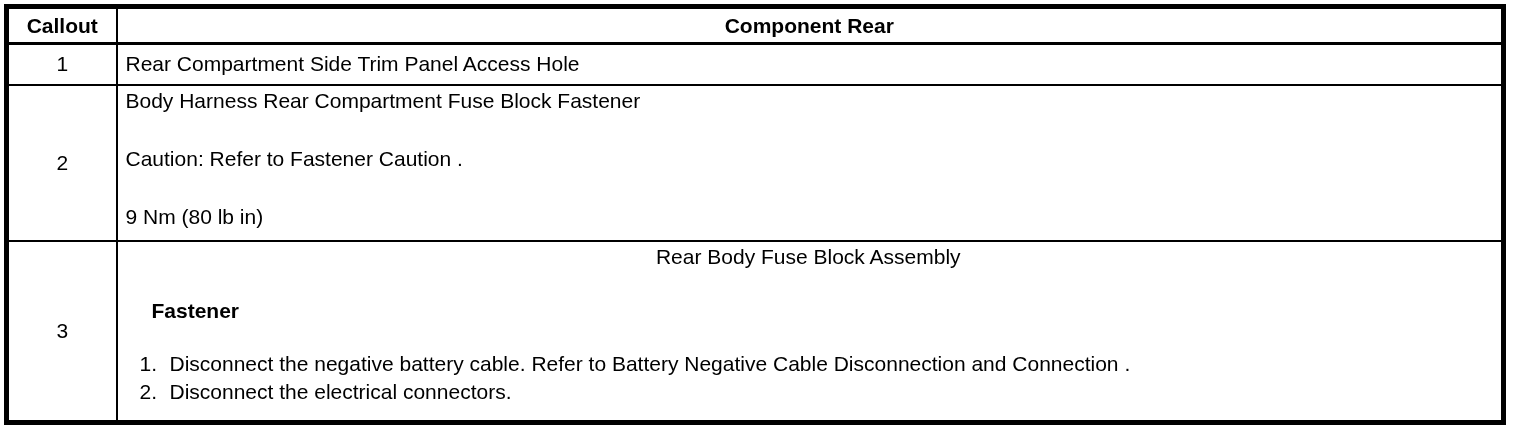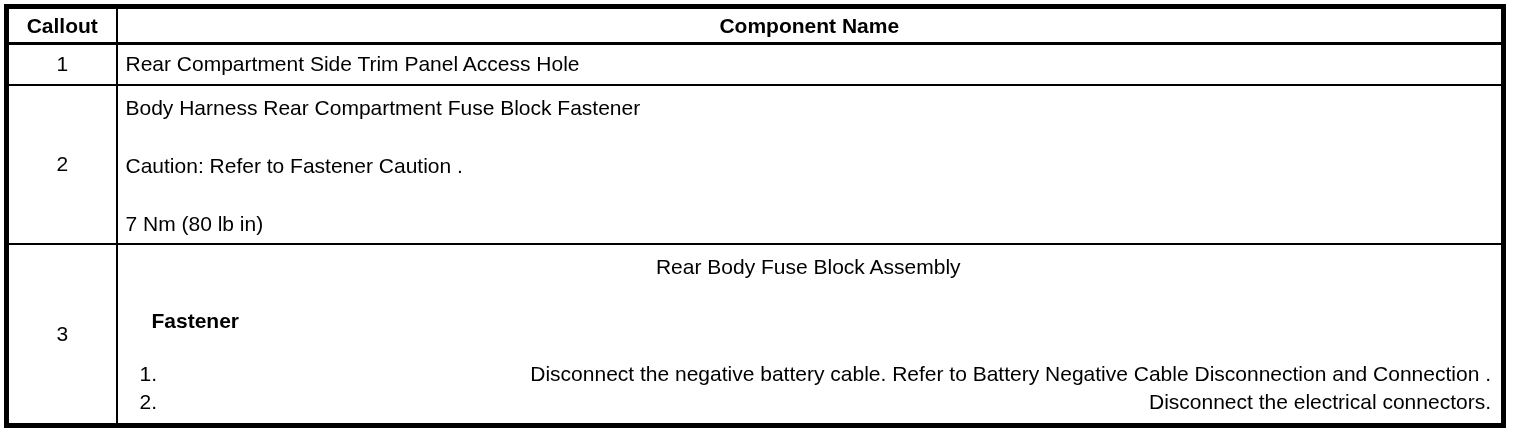--- a/index.html
+++ b/index.html
@@ -55,68 +55,68 @@
     text-align: center;
     vertical-align: middle;
   }
   td.component-cell {
     vertical-align: middle;
     padding: 6px 10px 6px 8px;
     margin-left: 7px;
   }
   td.component-cell.top {
     vertical-align: top;
-    padding-top: 9px;
+    padding-top: 2px;
   }
   .para { margin: 0 0 32px 0; }
   .para:last-child { margin-bottom: 0; }
   .bold { font-weight: normal; }
   .procedure-heading {
     font-weight: bold;
     margin: 0 0 26px 26px;
   }
   .title-line { margin: 0 0 28px 0; text-align: center; }
   .steps { margin: 0; }
   .step {
     display: flex;
     line-height: 28px;
   }
   .step-num {
     flex: 0 0 30px;
     margin-left: 14px;
     text-align: left;
   }
-  .step-text { flex: 1; text-align: right; }
+  .step-text { flex: 1; }
 </style>
 </head>
 <body>
 
 <div class="canvas">
   <table class="doc-table">
     <colgroup>
       <col style="width:110px">
       <col>
     </colgroup>
     <tbody>
         <tr class="hdr-row">
       <th>Callout</th>
-      <th>Component Name</th>
+      <th>Component Rear</th>
     </tr>
 
     <tr class="row-1">
       <td class="callout-cell">1</td>
       <td class="component-cell">Rear Compartment Side Trim Panel Access Hole</td>
     </tr>
 
     <tr class="row-2">
       <td class="callout-cell">2</td>
       <td class="component-cell top">
         <div class="para">Body Harness Rear Compartment Fuse Block Fastener</div>
         <div class="para"><span class="bold">Caution:</span> <span>Refer to Fastener Caution .</span></div>
-        <div class="para bold">7 Nm (80 lb in)</div>
+        <div class="para bold">9 Nm (80 lb in)</div>
       </td>
     </tr>
 
     <tr class="row-3">
       <td class="callout-cell">3</td>
       <td class="component-cell top">
         <div class="title-line">Rear Body Fuse Block Assembly</div>
         <div class="procedure-heading">Fastener</div>
         <div class="steps">
           <div class="step">

